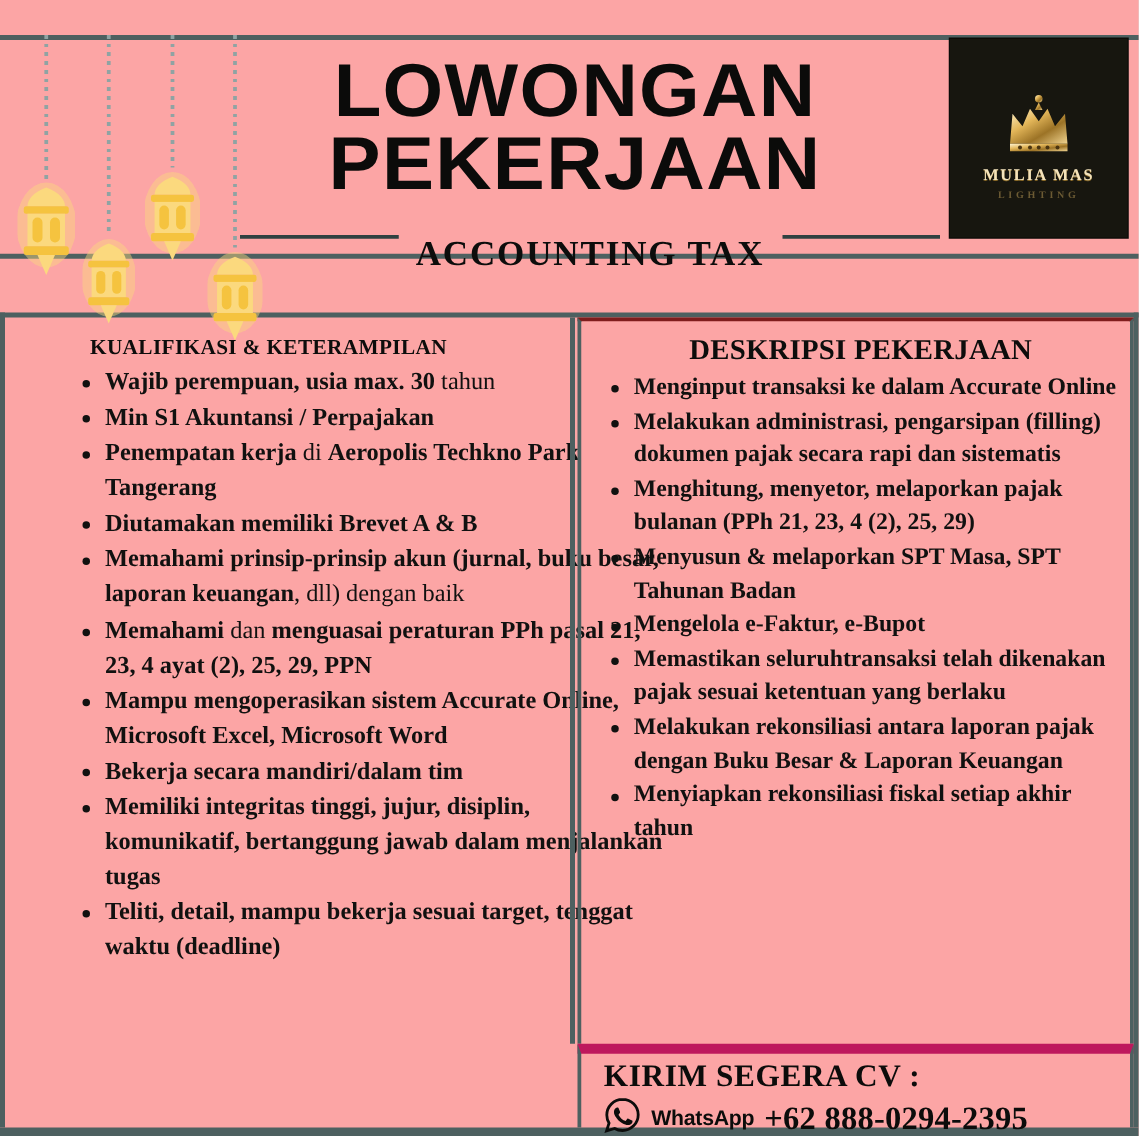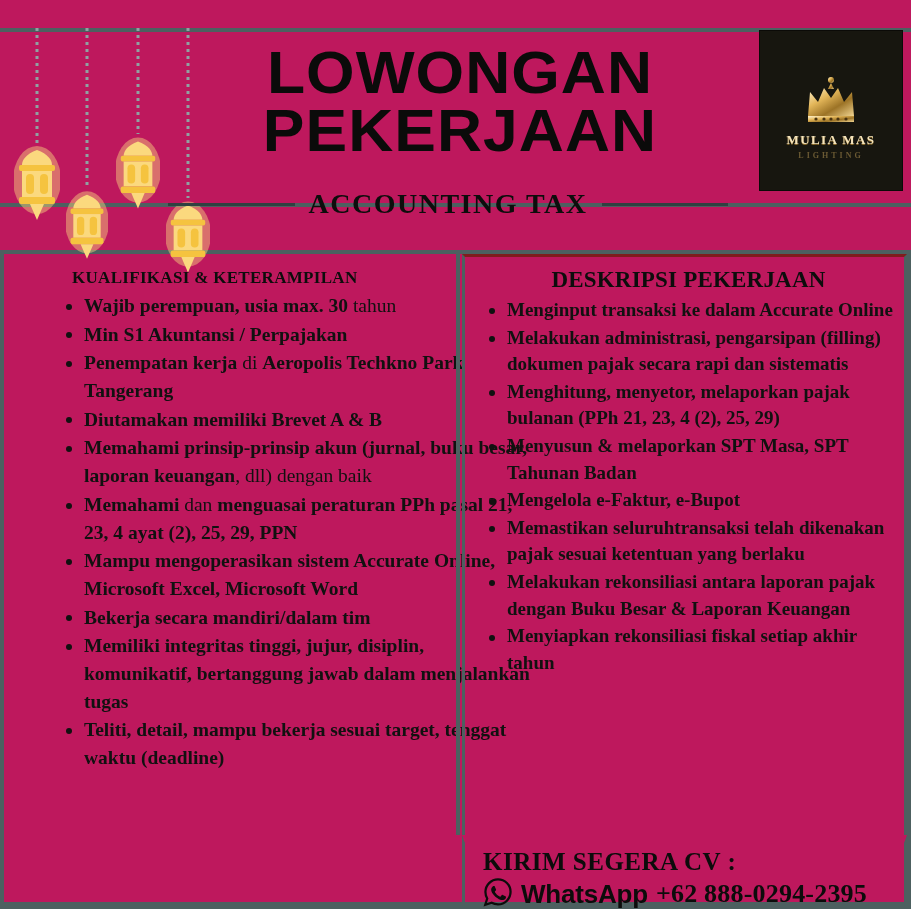--- a/index.html
+++ b/index.html
@@ -5,21 +5,21 @@
   html,body{margin:0;padding:0;}
   body{
     width:911px;height:909px;
     background:#d8e9e5;
     font-family:"Liberation Serif", serif;
     color:#10100e;
     overflow:hidden;
   }
   .poster{
     position:relative;width:911px;height:909px;
-    background:#be185d;
+    background:#fca5a5;
     box-sizing:border-box;
   }
   
   .rule{position:absolute;background:#4d6060;}
   .rule-top{left:0;right:0;top:28px;height:4px;}
   .rule-mid{left:0;right:0;top:203px;height:4px;}
   .rule-head-bottom{left:0;right:0;top:250px;height:4px;}
   .rule-bottom{left:0;right:0;bottom:0px;height:7px;}
   .rule-left-edge{left:0;top:250px;width:4px;bottom:7px;}
   .rule-right-edge{right:0;top:250px;width:4px;bottom:7px;}
@@ -34,22 +34,22 @@
     font-family:"Liberation Sans", sans-serif;
     font-weight:700;
     font-size:60px;
     line-height:0.96;
     letter-spacing:1px;
     color:#0b0b0a;
     white-space:nowrap;
     transform:scaleX(1.04);
   }
   .subtitle-wrap{
-    position:absolute;left:168px;top:188px;width:560px;
-    display:flex;align-items:center;gap:14px;
+    position:absolute;left:192px;top:188px;width:560px;
+    display:flex;gap:14px;
   }
   .sub-rule{height:3px;background:#2f4141;flex:1;}
   .subtitle{
     font-family:"Liberation Serif", serif;
     font-weight:700;font-size:28px;letter-spacing:1.5px;
     white-space:nowrap;color:#0d0d0c;
   }
 
   
   .logo{
@@ -138,21 +138,21 @@
   .cta-line1{
     font-family:"Liberation Serif", serif;
     font-weight:700;font-size:25px;letter-spacing:0.5px;color:#0c0c0b;
     line-height:1.05;
   }
   .cta-line2{
     display:flex;align-items:center;gap:8px;margin-top:2px;
   }
   .wa-label{
     font-family:"Liberation Sans", sans-serif;
-    font-weight:700;font-size:26px;color:#0c0c0b;letter-spacing:-0.2px;
+    font-weight:700;font-size:17px;color:#0c0c0b;letter-spacing:-0.2px;
   }
   .wa-number{
     font-family:"Liberation Serif", serif;
     font-weight:700;font-size:26px;color:#0c0c0b;letter-spacing:0.2px;
   }
 </style>
 </head>
 <body>
 
 <div class="poster">

